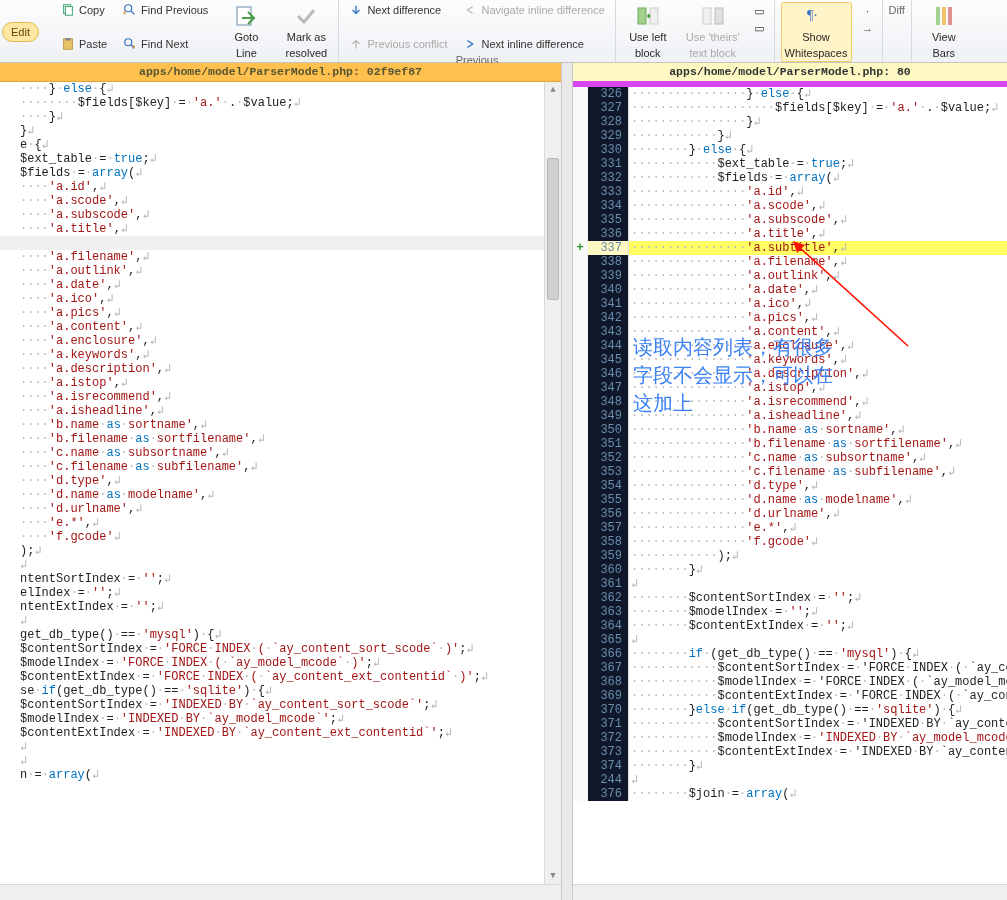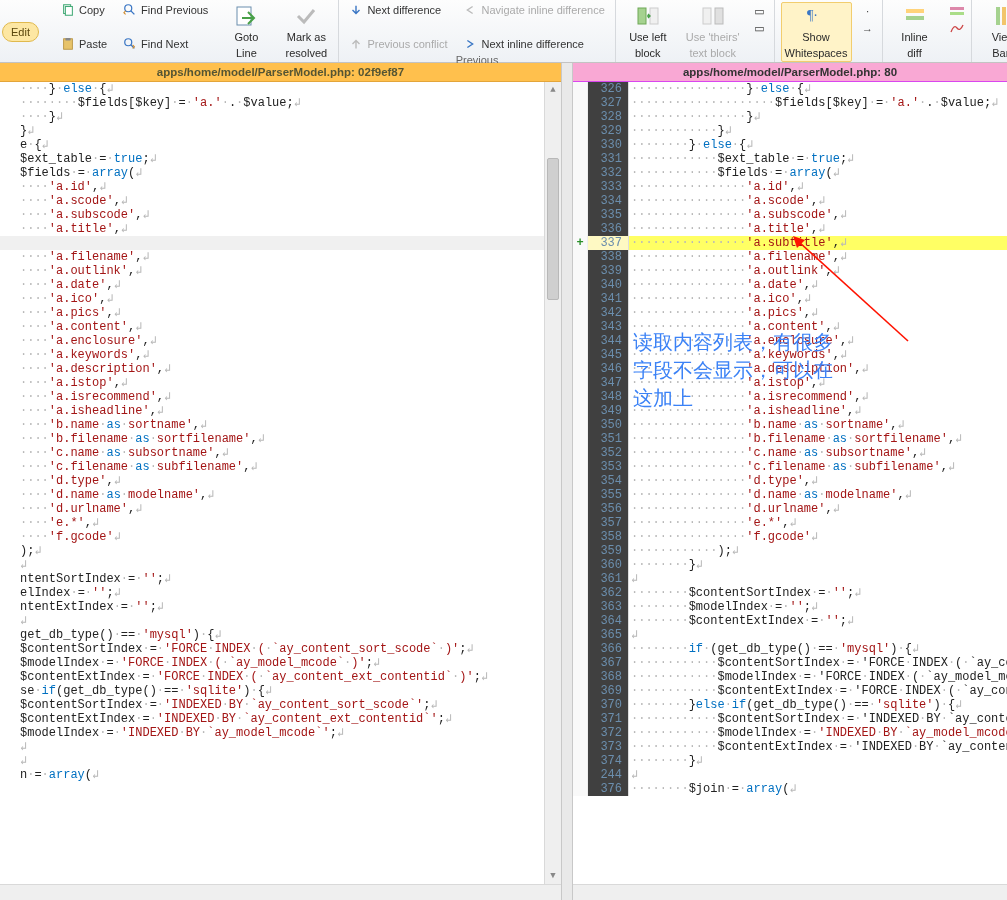--- a/index.html
+++ b/index.html
@@ -17,27 +17,27 @@
 .editpill{background:#fde7a3;border:1px solid #e0b94e;border-radius:10px;padding:3px 8px;font-size:11px;color:#5b470c;align-self:center;margin-right:6px}
 .extracol{display:flex;flex-direction:column;gap:1px;padding-top:1px}
 .miniic{width:16px;height:16px;display:flex;align-items:center;justify-content:center;font-size:11px;color:#444}
 
 .panes{display:flex;height:838px}
 .pane{display:flex;flex-direction:column;overflow:hidden;position:relative}
 .pane.left{width:561px;border-right:1px solid #c8c8c8}
 .hscroll{height:16px;background:#efefef;border-top:1px solid #d9d9d9}
 .pane.gutter{width:10px;background:#e9e9e9;border-right:1px solid #c8c8c8}
 .pane.right{flex:1}
-.pathbar{height:18px;line-height:18px;font-family:Liberation Sans, sans-serif;font-size:11.5px;font-weight:bold;text-align:center;padding:0 4px;overflow:hidden;white-space:nowrap}
+.pathbar{height:18px;line-height:18px;font-family:Liberation Mono, monospace;font-size:11.5px;font-weight:bold;text-align:center;padding:0 4px;overflow:hidden;white-space:nowrap}
 .pathbar.orange{background:#ffc04d;border-bottom:1px solid #e3a53a;color:#553}
-.pathbar.yellow{background:#f9a8d4;border-bottom:1px solid #d946ef;color:#333}
+.pathbar.yellow{background:#fef9c3;border-bottom:6px solid #d946ef;color:#333}
 .code{flex:1;overflow:auto;font-family:Consolas,"Courier New",monospace;font-size:12px;background:#fff;position:relative}
 .lines{position:absolute;top:0;left:0;right:0}
 .ln{height:14px;line-height:14px;white-space:pre;display:flex}
-.lnum{width:34px;flex:0 0 34px;text-align:right;padding-right:6px;color:#6b8ead;background:#404040;border-right:1px solid #ddd;user-select:none}
+.lnum{width:34px;flex:0 0 34px;text-align:right;padding-right:6px;color:#6b8ead;background:#0f172a;border-right:1px solid #ddd;user-select:none}
 .lmark{width:14px;flex:0 0 14px;background:#f9f9f9;border-right:1px solid #eee;text-align:center;color:#2a8f2a;font-weight:bold}
 .ltxt{padding-left:2px;flex:1;overflow:hidden}
 .ln.hi .ltxt{background:#ffff64}
 .ln.hi .lnum{background:#fef9c3}
 .ln.sep{background:#f0f0f0}
 .ws{color:#b8b8b8}
 .str{color:#a31515}
 .kw{color:#0070c1}
 .pane.left .ltxt{padding-left:20px}
 
@@ -213,45 +213,20 @@
       </div>
       <div class="extracol">
         <span class="miniic">·</span>
         <span class="miniic">→</span>
       </div>
     </div>
     <div class="rtitle">Whitespaces</div>
   </div>
 
   <div class="rgroup">
-    <div class="rbody">
-      <div class="bigbtn">
-        <span class="bigic">
-            <svg viewBox="0 0 24 24">
-              <rect x="3" y="5" width="18" height="4" fill="#ffd37a"></rect>
-              <rect x="3" y="12" width="18" height="4" fill="#a5d28f"></rect>
-            </svg>
-          </span>
-        <span class="blabel">Inline
-diff</span>
-      </div>
-      <div class="extracol">
-        <span class="miniic">
-            <svg width="16" height="12" viewBox="0 0 16 12">
-              <rect x="1" y="2" width="14" height="3" fill="#d8a"></rect>
-              <rect x="1" y="7" width="14" height="3" fill="#ad8"></rect>
-            </svg>
-          </span>
-        <span class="miniic">
-            <svg width="16" height="12" viewBox="0 0 16 12">
-              <path d="M2 10 Q5 2 8 6 Q11 10 14 3" fill="none" stroke="#c44" stroke-width="1.3"></path>
-            </svg>
-          </span>
-      </div>
-    </div>
     <div class="rtitle">Diff</div>
   </div>
 
   <div class="rgroup" style="border-right:none">
     <div class="rbody">
       <div class="bigbtn">
         <span class="bigic">
             <svg viewBox="0 0 24 24">
               <rect x="4" y="3" width="4" height="18" fill="#a5d28f"></rect>
               <rect x="10" y="3" width="4" height="18" fill="#f2c56b"></rect>
@@ -309,22 +284,22 @@
           <div class="ln"><span class="ltxt">ntentSortIndex<span class="ws">·</span>=<span class="ws">·</span><span class="str">''</span>;<span class="ws">↲</span></span></div>
           <div class="ln"><span class="ltxt">elIndex<span class="ws">·</span>=<span class="ws">·</span><span class="str">''</span>;<span class="ws">↲</span></span></div>
           <div class="ln"><span class="ltxt">ntentExtIndex<span class="ws">·</span>=<span class="ws">·</span><span class="str">''</span>;<span class="ws">↲</span></span></div>
           <div class="ln"><span class="ltxt"><span class="ws">↲</span></span></div>
           <div class="ln"><span class="ltxt">get_db_type()<span class="ws">·</span>==<span class="ws">·</span><span class="str">'mysql'</span>)<span class="ws">·</span>{<span class="ws">↲</span></span></div>
           <div class="ln"><span class="ltxt">$contentSortIndex<span class="ws">·</span>=<span class="ws">·</span><span class="str">'FORCE<span class="ws">·</span>INDEX<span class="ws">·</span>(<span class="ws">·</span>`ay_content_sort_scode`<span class="ws">·</span>)'</span>;<span class="ws">↲</span></span></div>
           <div class="ln"><span class="ltxt">$modelIndex<span class="ws">·</span>=<span class="ws">·</span><span class="str">'FORCE<span class="ws">·</span>INDEX<span class="ws">·</span>(<span class="ws">·</span>`ay_model_mcode`<span class="ws">·</span>)'</span>;<span class="ws">↲</span></span></div>
           <div class="ln"><span class="ltxt">$contentExtIndex<span class="ws">·</span>=<span class="ws">·</span><span class="str">'FORCE<span class="ws">·</span>INDEX<span class="ws">·</span>(<span class="ws">·</span>`ay_content_ext_contentid`<span class="ws">·</span>)'</span>;<span class="ws">↲</span></span></div>
           <div class="ln"><span class="ltxt">se<span class="ws">·</span><span class="kw">if</span>(get_db_type()<span class="ws">·</span>==<span class="ws">·</span><span class="str">'sqlite'</span>)<span class="ws">·</span>{<span class="ws">↲</span></span></div>
           <div class="ln"><span class="ltxt">$contentSortIndex<span class="ws">·</span>=<span class="ws">·</span><span class="str">'INDEXED<span class="ws">·</span>BY<span class="ws">·</span>`ay_content_sort_scode`'</span>;<span class="ws">↲</span></span></div>
+          <div class="ln"><span class="ltxt">$modelIndex<span class="ws">·</span>=<span class="ws">·</span><span class="str">'INDEXED<span class="ws">·</span>BY<span class="ws">·</span>`ay_model_mcode`'</span>;<span class="ws">↲</span></span></div>
           <div class="ln"><span class="ltxt">$contentExtIndex<span class="ws">·</span>=<span class="ws">·</span><span class="str">'INDEXED<span class="ws">·</span>BY<span class="ws">·</span>`ay_content_ext_contentid`'</span>;<span class="ws">↲</span></span></div>
-          <div class="ln"><span class="ltxt">$modelIndex<span class="ws">·</span>=<span class="ws">·</span><span class="str">'INDEXED<span class="ws">·</span>BY<span class="ws">·</span>`ay_model_mcode`'</span>;<span class="ws">↲</span></span></div>
           <div class="ln"><span class="ltxt"><span class="ws">↲</span></span></div>
           <div class="ln"><span class="ltxt"><span class="ws">↲</span></span></div>
           <div class="ln"><span class="ltxt">n<span class="ws">·</span>=<span class="ws">·</span><span class="kw">array</span>(<span class="ws">↲</span></span></div>
         </div>
       <div class="vscroll" style="position:absolute;top:0;right:0;bottom:0">
         <div class="sar">▲</div>
         <div class="track">
             <div class="thumb" style="top:60px;height:140px"></div>
           </div>
         <div class="sar">▼</div>

